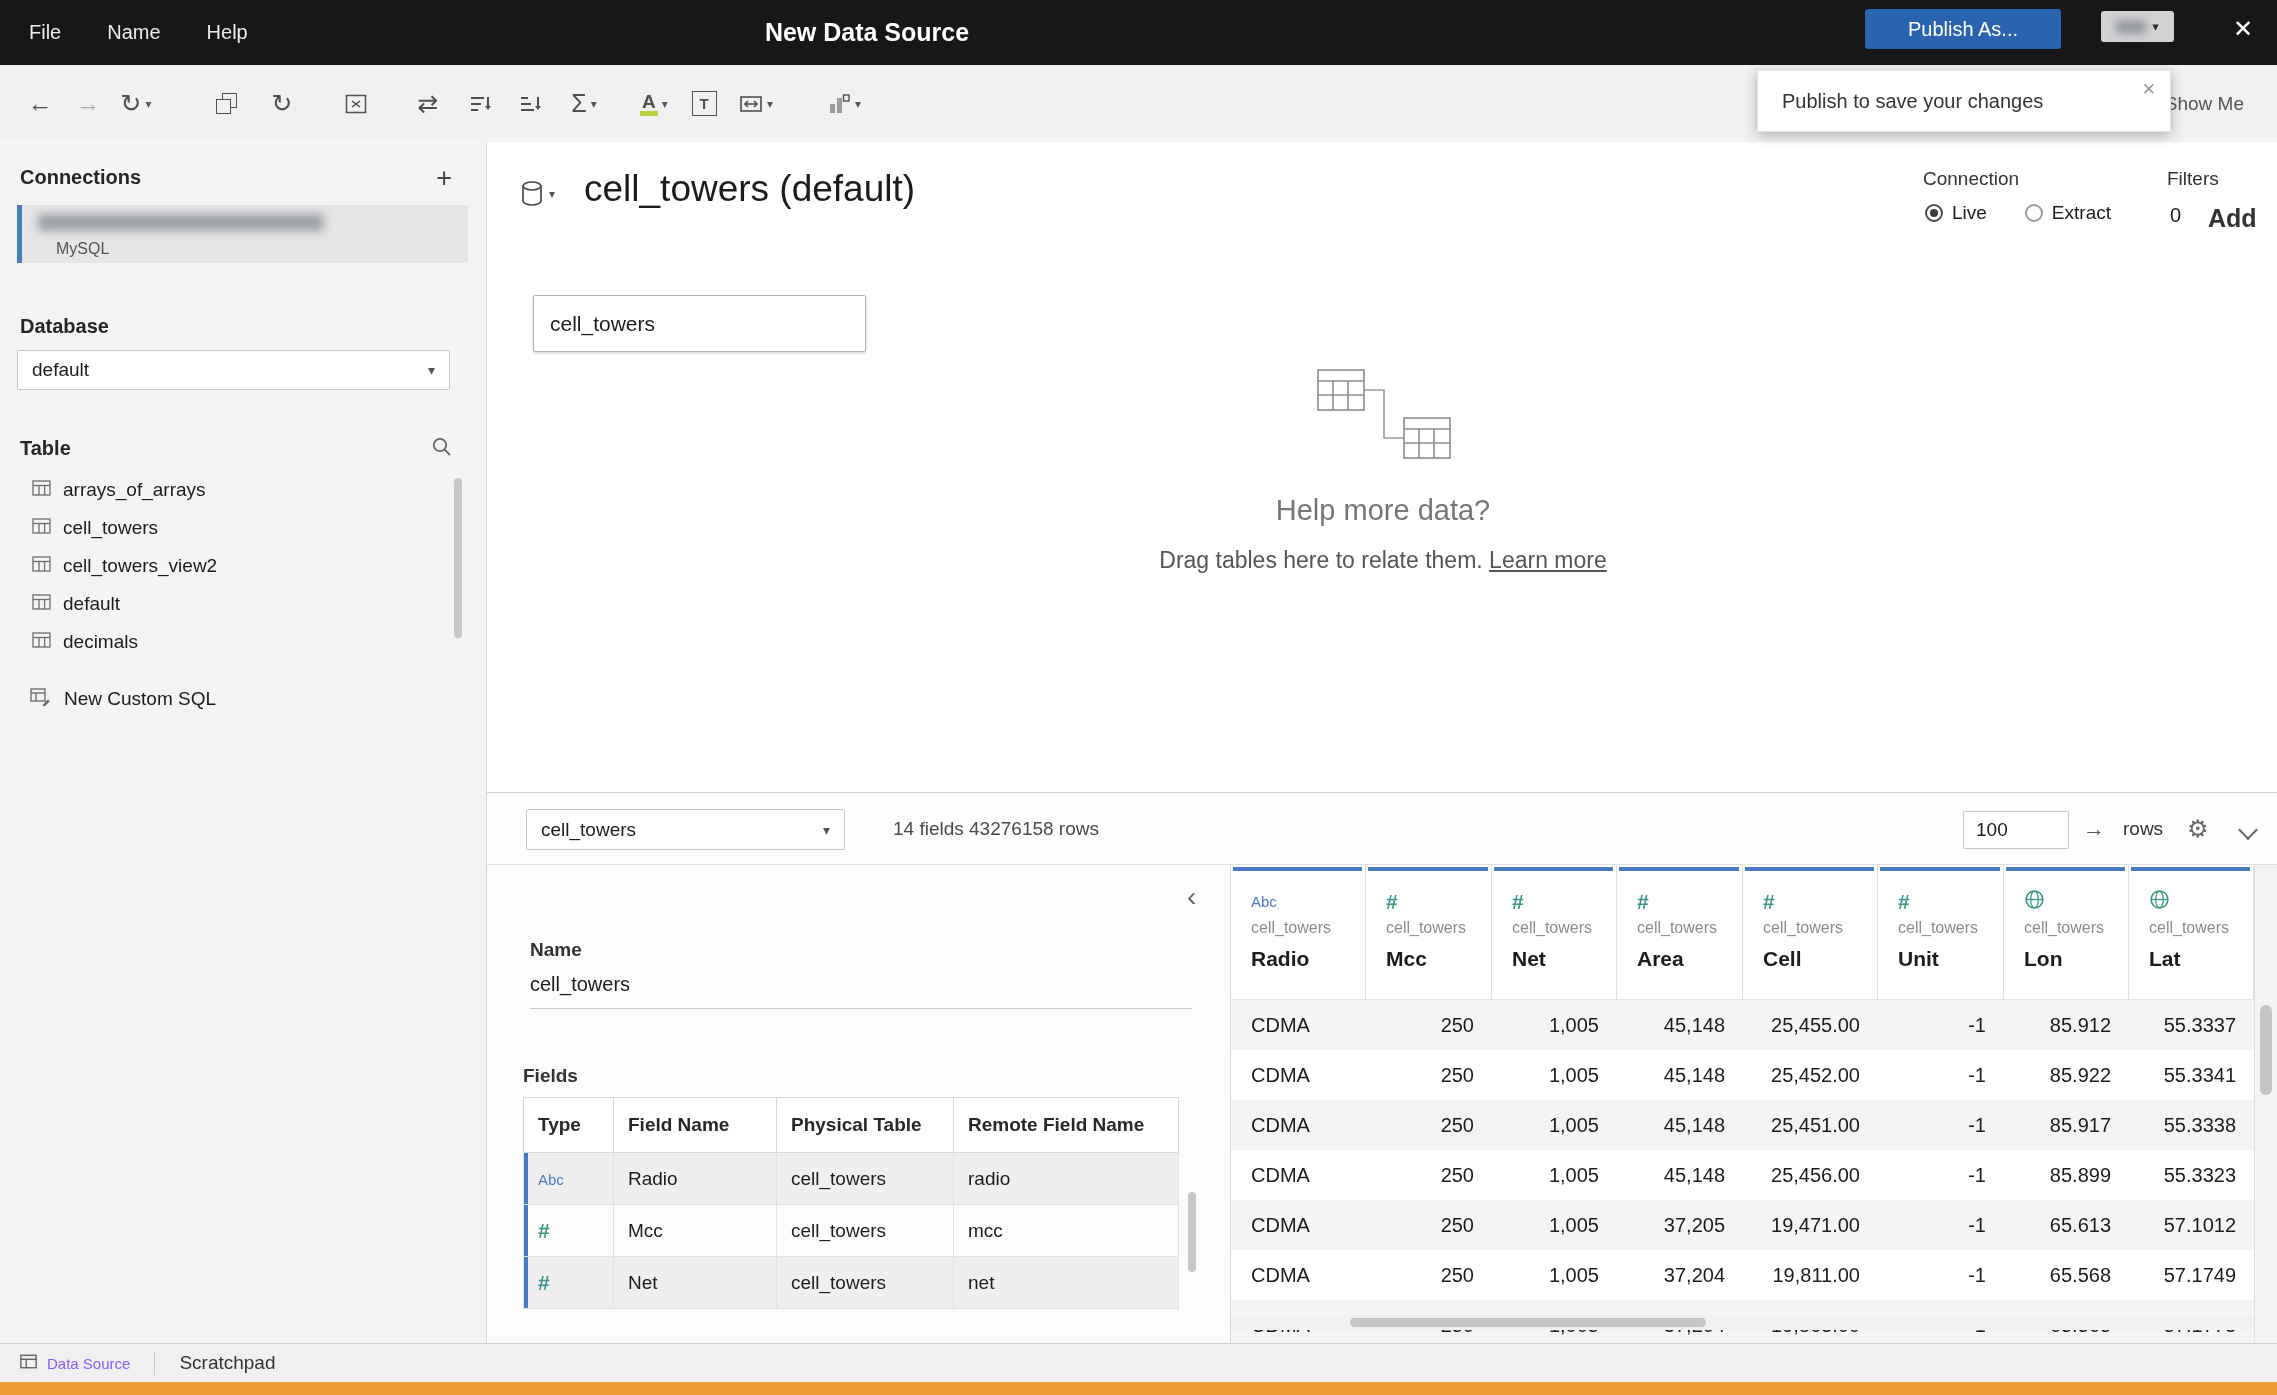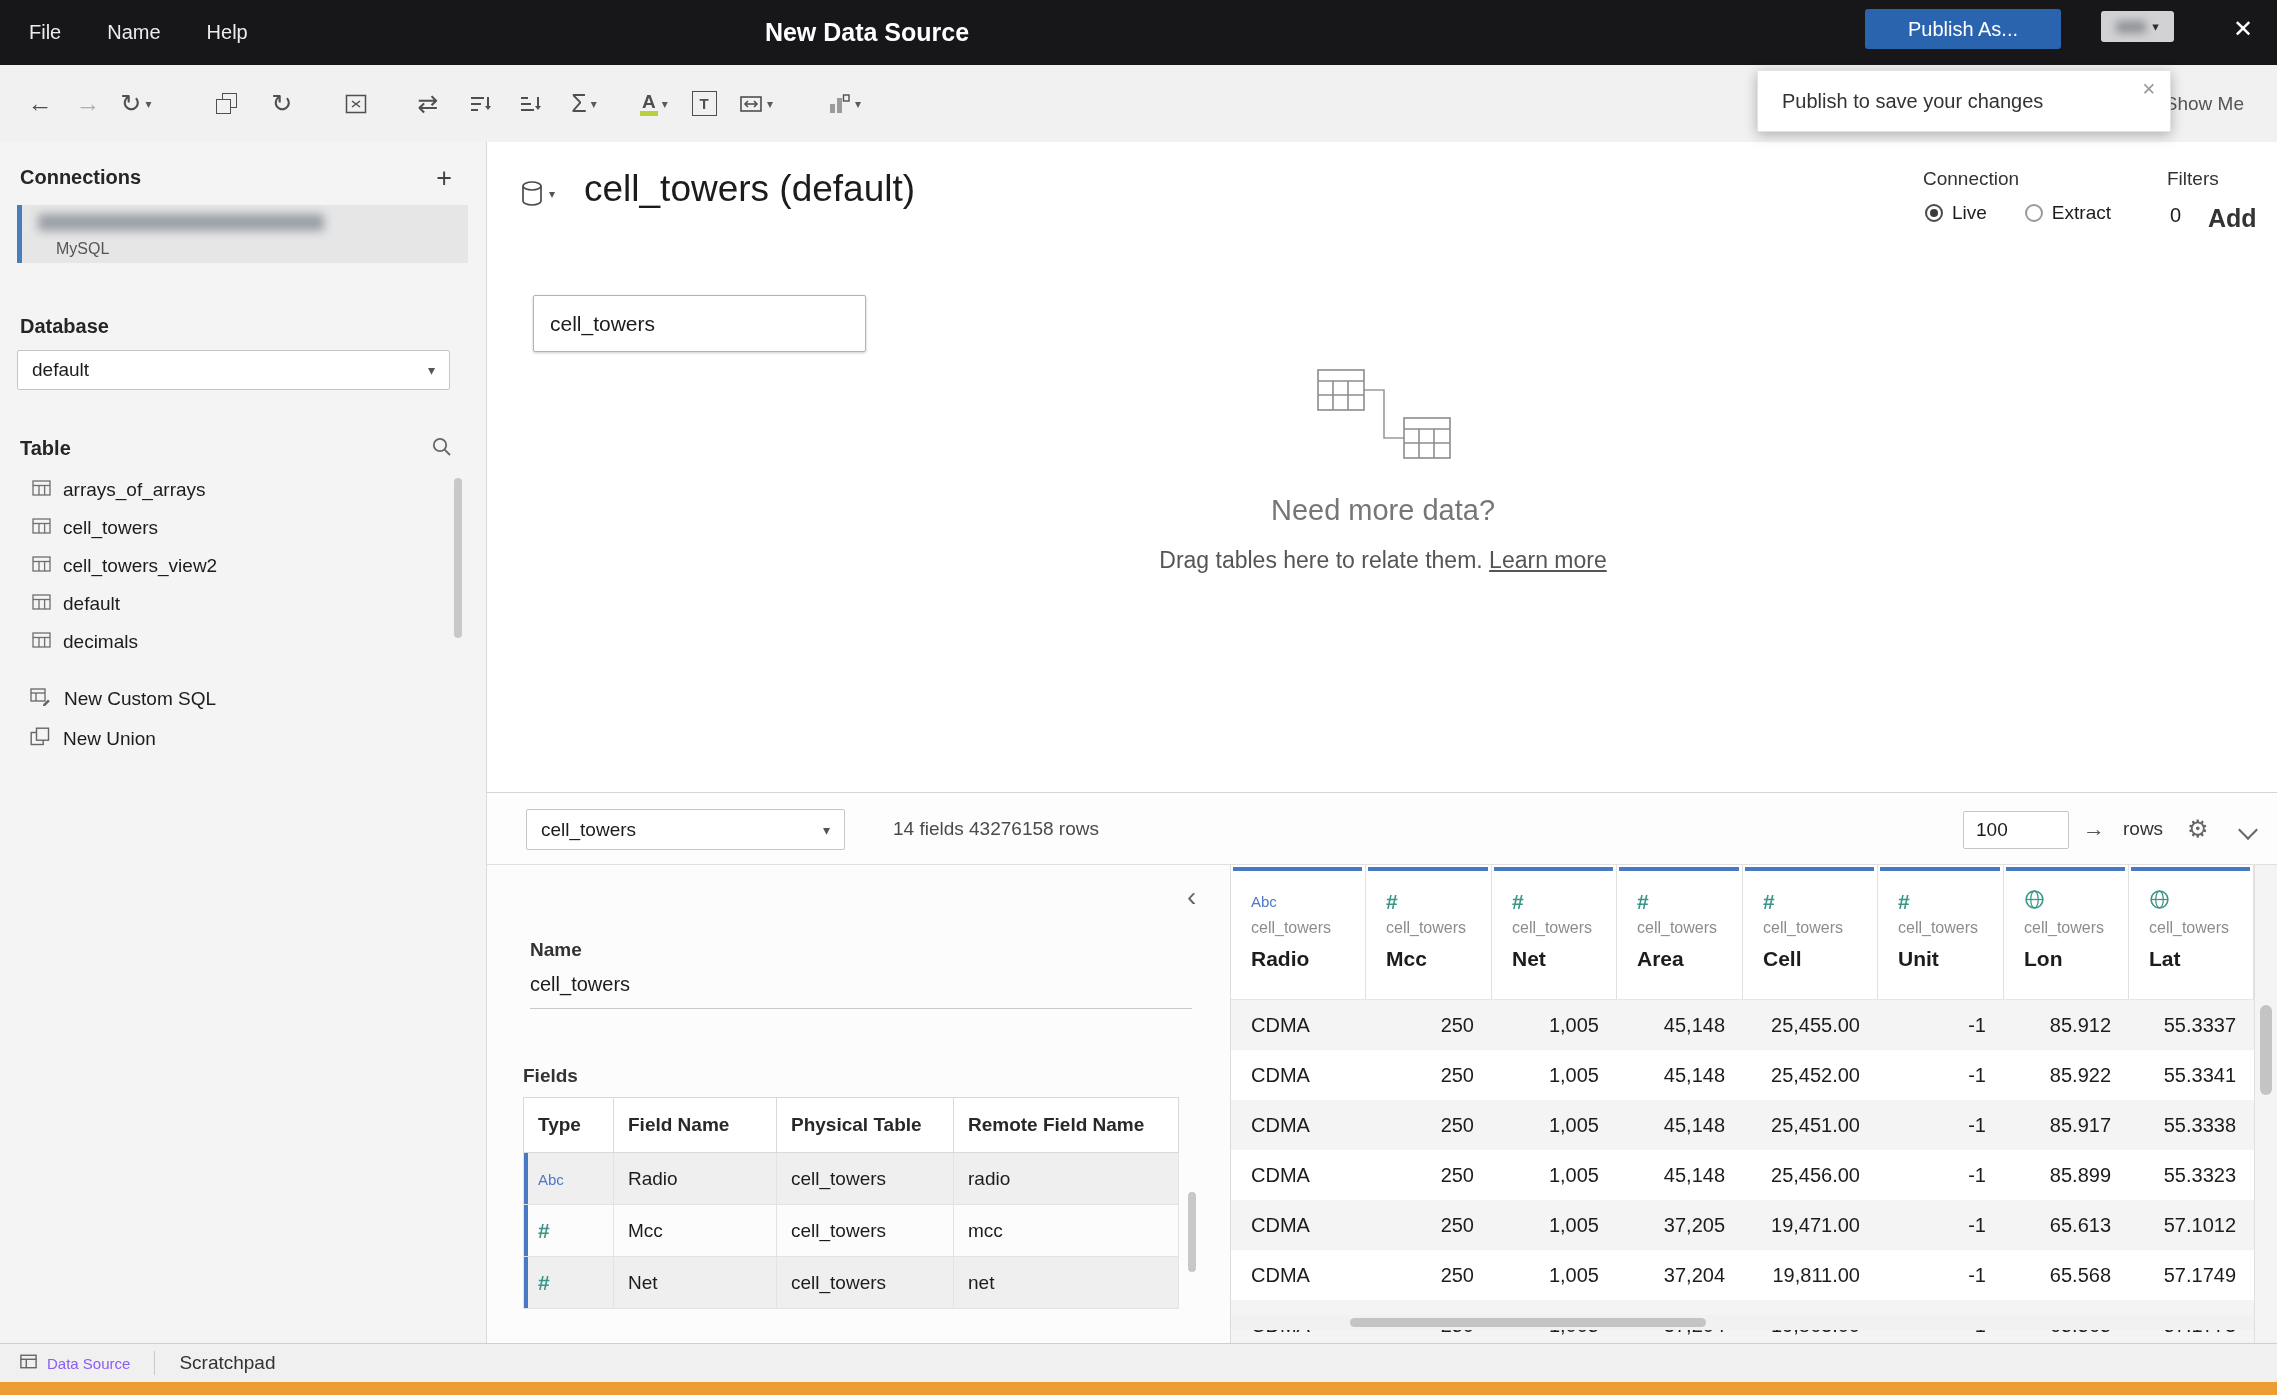--- a/index.html
+++ b/index.html
@@ -299,29 +299,20 @@
       <span>
         <svg width="21" height="18" viewBox="0 0 21 18">
             <rect x="1" y="1" width="14" height="12" fill="none" stroke="#666" stroke-width="1.3"></rect>
             <line x1="1" y1="5" x2="15" y2="5" stroke="#666" stroke-width="1.3"></line>
             <line x1="6" y1="5" x2="6" y2="13" stroke="#666" stroke-width="1.3"></line>
             <path d="M13 16.5l5-5 1.8 1.8-5 5H13z" fill="#666"></path>
           </svg>
       </span>
       <span>New Custom SQL</span>
     </div>
-    <div class="side-action">
-      <span>
-        <svg width="20" height="19" viewBox="0 0 20 19">
-            <rect x="1.2" y="5.5" width="12" height="12" fill="#f4f4f5" stroke="#666" stroke-width="1.4"></rect>
-            <rect x="6.5" y="1.2" width="12" height="12" fill="#f4f4f5" stroke="#666" stroke-width="1.4"></rect>
-          </svg>
-      </span>
-      <span>New Union</span>
-    </div>
     <div class="side-scroll"></div>
   </aside>
 
   <main class="main">
     <div class="ds-head-icon">
       <svg width="24" height="28" viewBox="0 0 24 28">
           <ellipse cx="12" cy="6" rx="9" ry="4" fill="none" stroke="#4a4a4a" stroke-width="1.7"></ellipse>
           <path d="M3 6v15c0 2.2 4 4 9 4s9-1.8 9-4V6" fill="none" stroke="#4a4a4a" stroke-width="1.7"></path>
         </svg>
       <span style="font-size:12px;color:#555">▾</span>
@@ -352,21 +343,21 @@
         <line x1="10" y1="17" x2="56" y2="17" stroke="#8d8d8d" stroke-width="1.6"></line>
         <line x1="25" y1="17" x2="25" y2="46" stroke="#8d8d8d" stroke-width="1.6"></line>
         <line x1="40" y1="17" x2="40" y2="46" stroke="#8d8d8d" stroke-width="1.6"></line>
         <line x1="10" y1="31" x2="56" y2="31" stroke="#8d8d8d" stroke-width="1.6"></line>
         <rect x="96" y="54" width="46" height="40" fill="#fff" stroke="#8d8d8d" stroke-width="1.6"></rect>
         <line x1="96" y1="65" x2="142" y2="65" stroke="#8d8d8d" stroke-width="1.6"></line>
         <line x1="111" y1="65" x2="111" y2="94" stroke="#8d8d8d" stroke-width="1.6"></line>
         <line x1="126" y1="65" x2="126" y2="94" stroke="#8d8d8d" stroke-width="1.6"></line>
         <line x1="96" y1="79" x2="142" y2="79" stroke="#8d8d8d" stroke-width="1.6"></line>
       </svg>
-      <h3 class="empty-title">Need more data?</h3>
+      <h3 class="empty-title">Help more data?</h3>
       <p class="empty-sub">
         <span>Drag tables here to relate them.</span>
         <span class="empty-link">Learn more</span>
       </p>
     </div>
 
     <div class="databar">
       <div class="db2-select">
         <span class="grow1" style="flex:1">cell_towers</span>
         <span class="sel-caret">▾</span>

